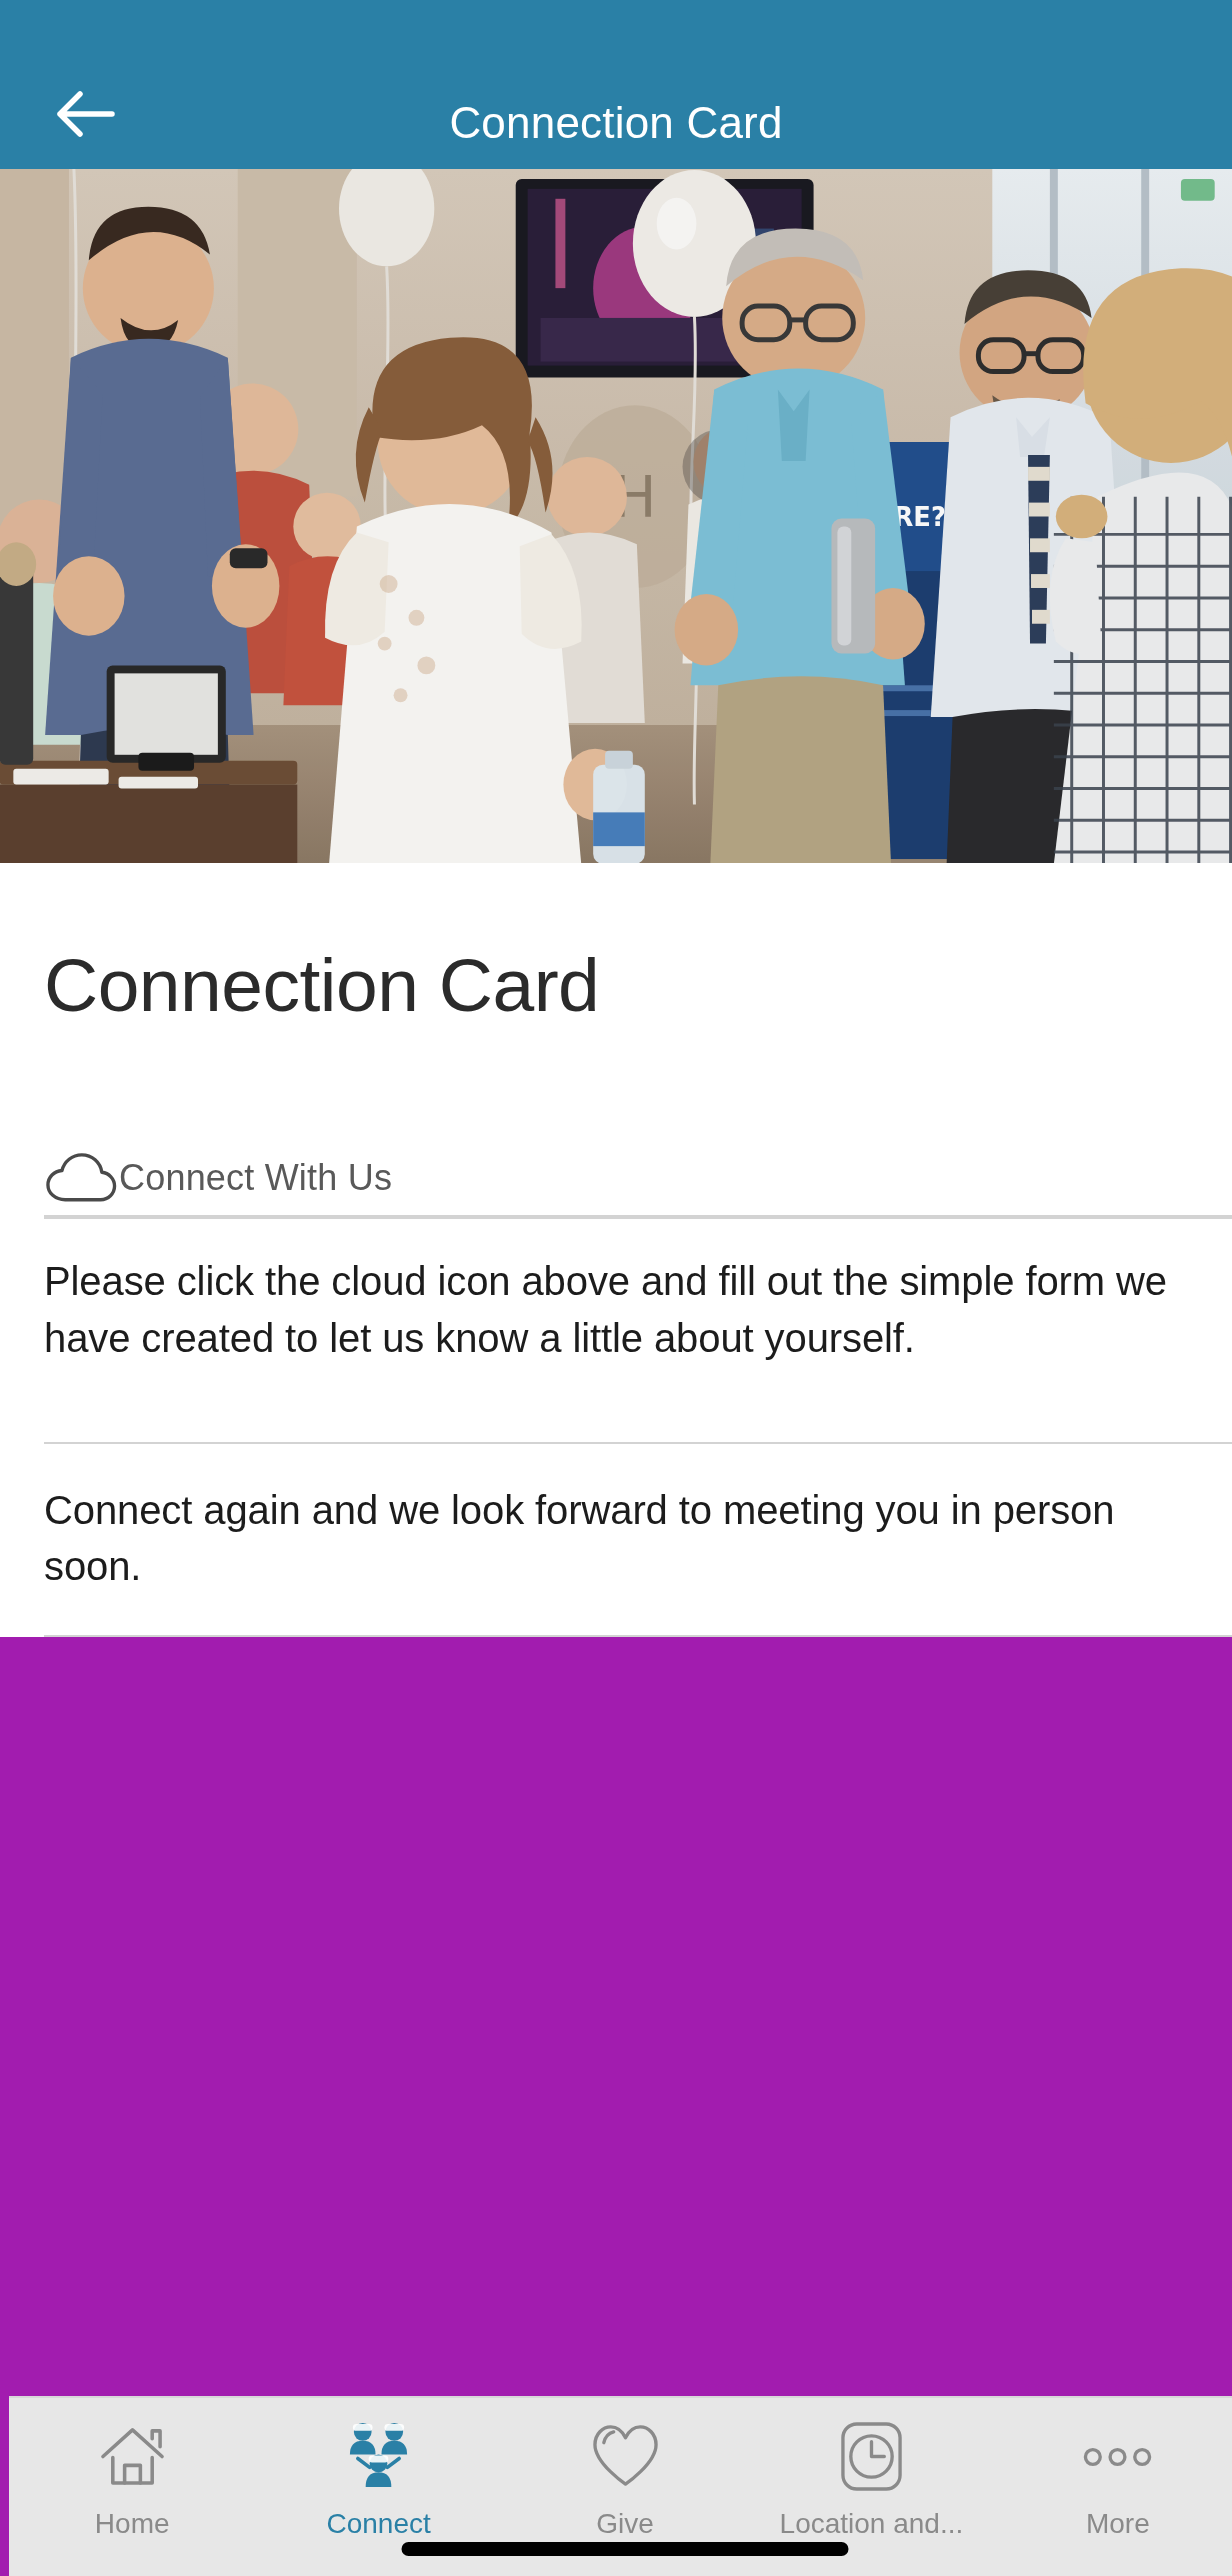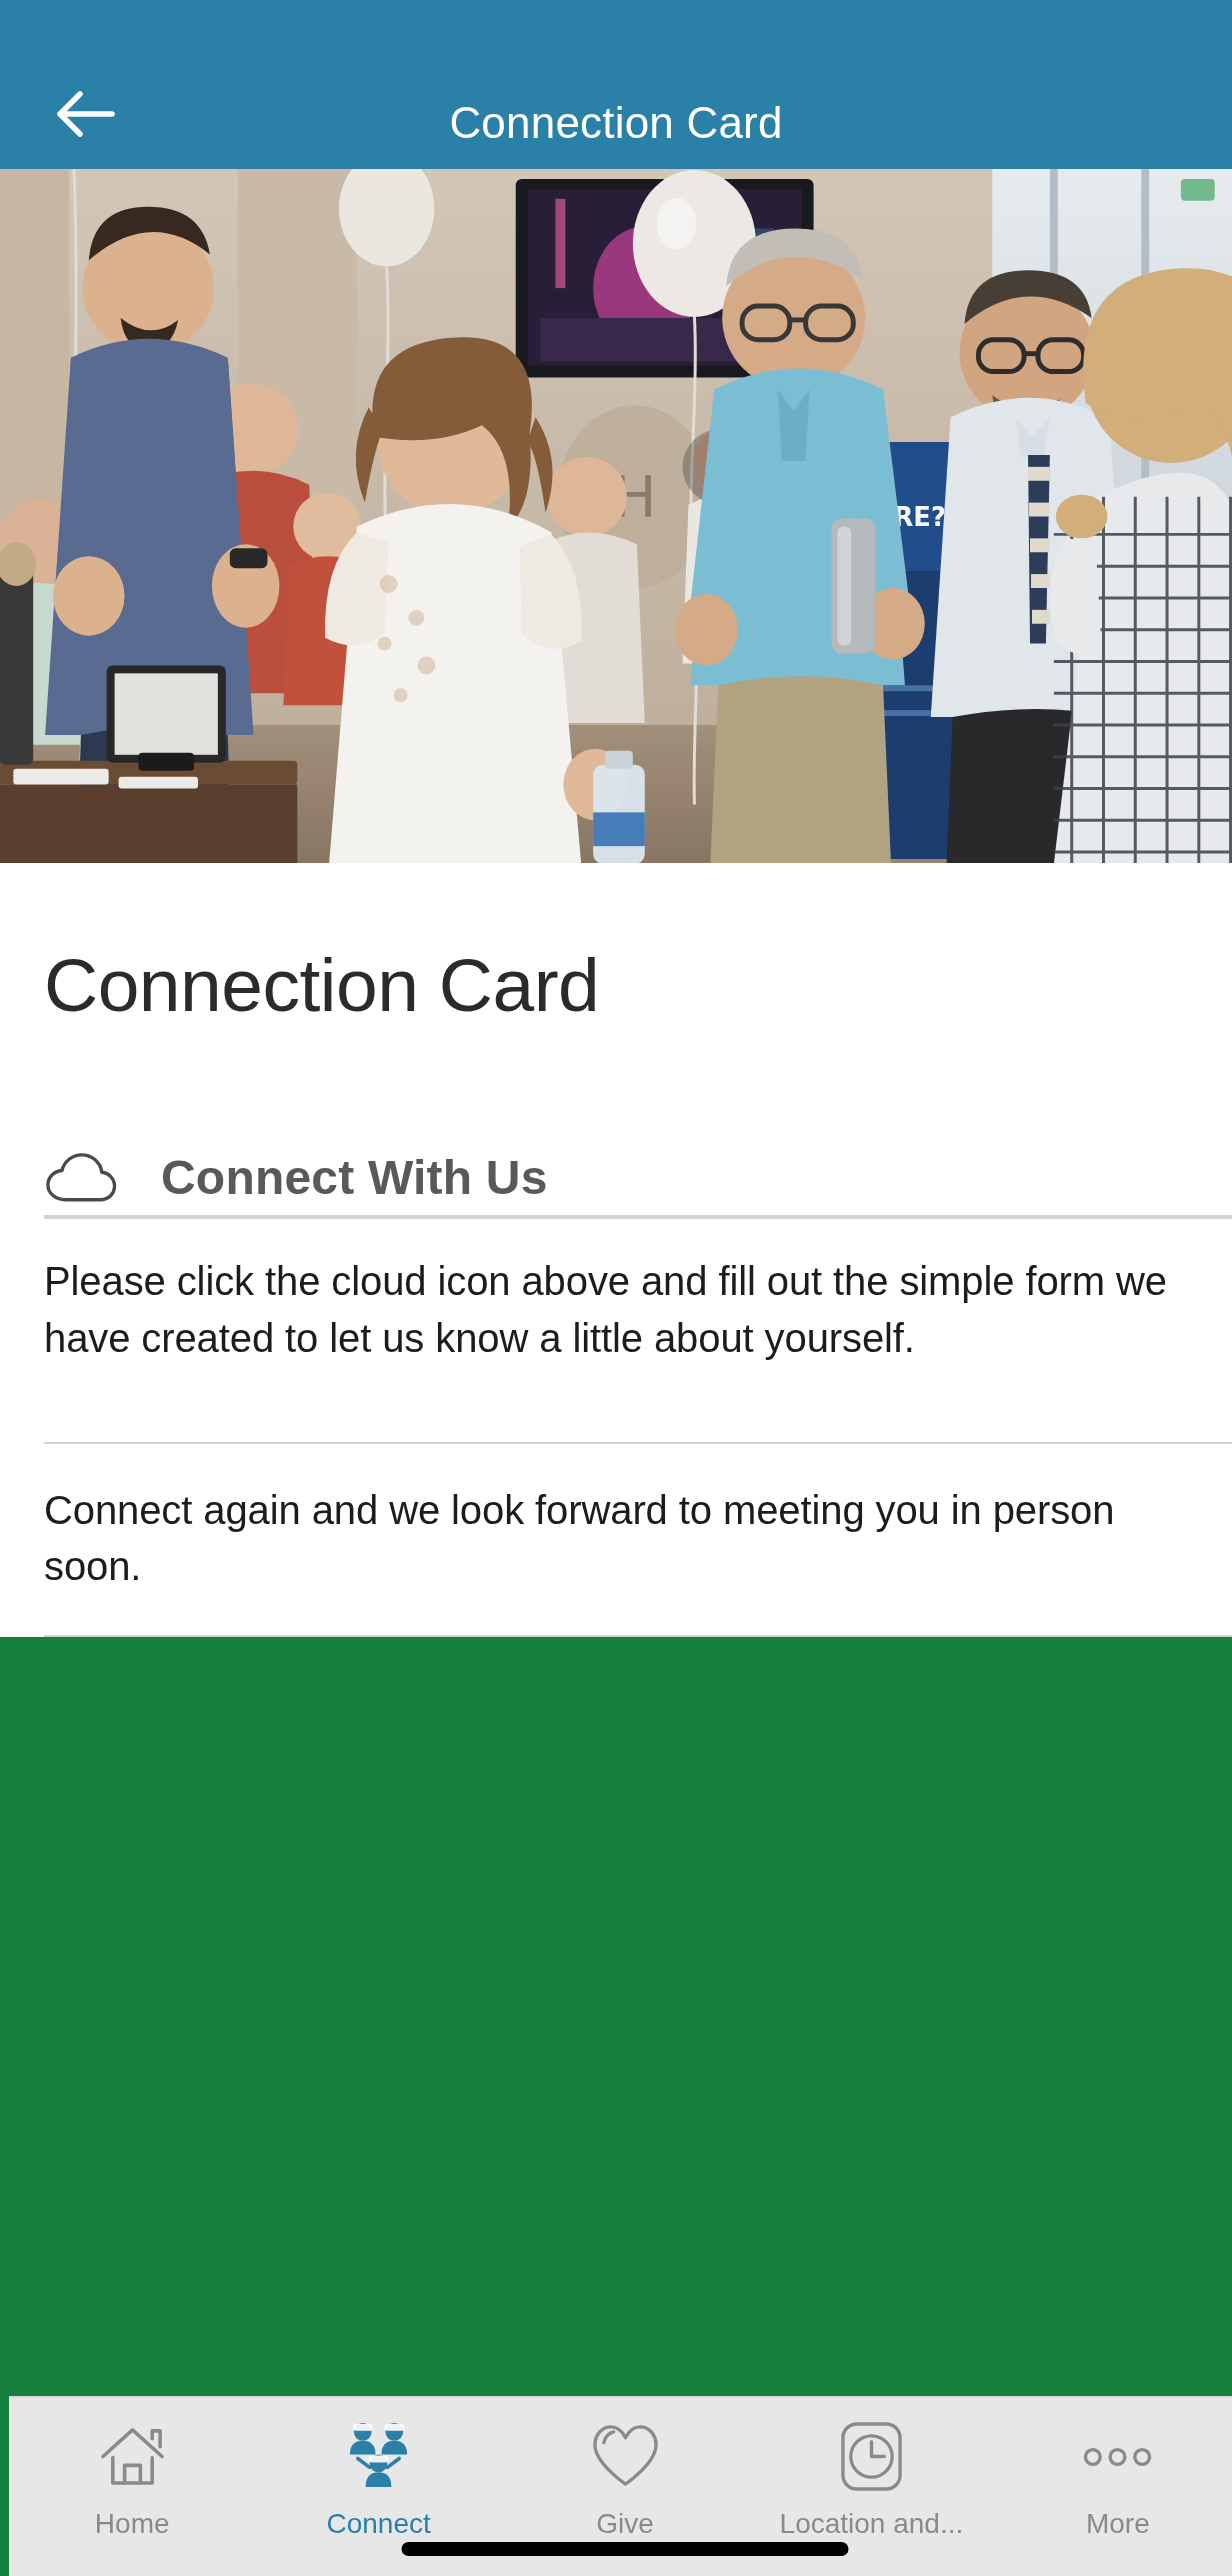--- a/index.html
+++ b/index.html
@@ -2,21 +2,21 @@
 <html><head>
 <meta charset="utf-8">
 <style>
   * { margin:0; padding:0; box-sizing:border-box; }
   html, body {
     width:1232px; height:2576px;
     background:#ffffff;
     font-family:"Liberation Sans", sans-serif;
     overflow:hidden;
   }
-  .phone { position:relative; width:1232px; height:2576px; background:#15803d; }
+  .phone { position:relative; width:1232px; height:2576px; background:#a21caf; }
 
   
   .header {
     position:absolute; top:0; left:0; width:1232px; height:169px;
     background:#2A80A6;
     display:flex; align-items:flex-end; justify-content:center;
     padding-bottom:24px;
   }
   .back-btn {
     position:absolute; left:40px; bottom:16px;
@@ -48,22 +48,21 @@
     line-height:1;
   }
 
   .section-head {
     display:flex; align-items:center;
     margin:117px 0 0 44px;
     height:75px;
   }
   .cloud-icon { width:75px; height:56px; flex:0 0 auto; }
   .section-head-label {
-    margin-left:42px;
-    font-size:48px; font-weight:700; color:#595959; letter-spacing:0.2px;
+    font-size:36px; font-weight:400; color:#595959; letter-spacing:0.2px;
   }
 
   .divider {
     height:2px; background:#d3d3d3;
     margin-left:44px; width:calc(1232px - 44px);
   }
 
   .para {
     margin:0 44px 0 44px;
     font-size:40px; line-height:1.42; color:#1c1c1c; font-weight:400;

